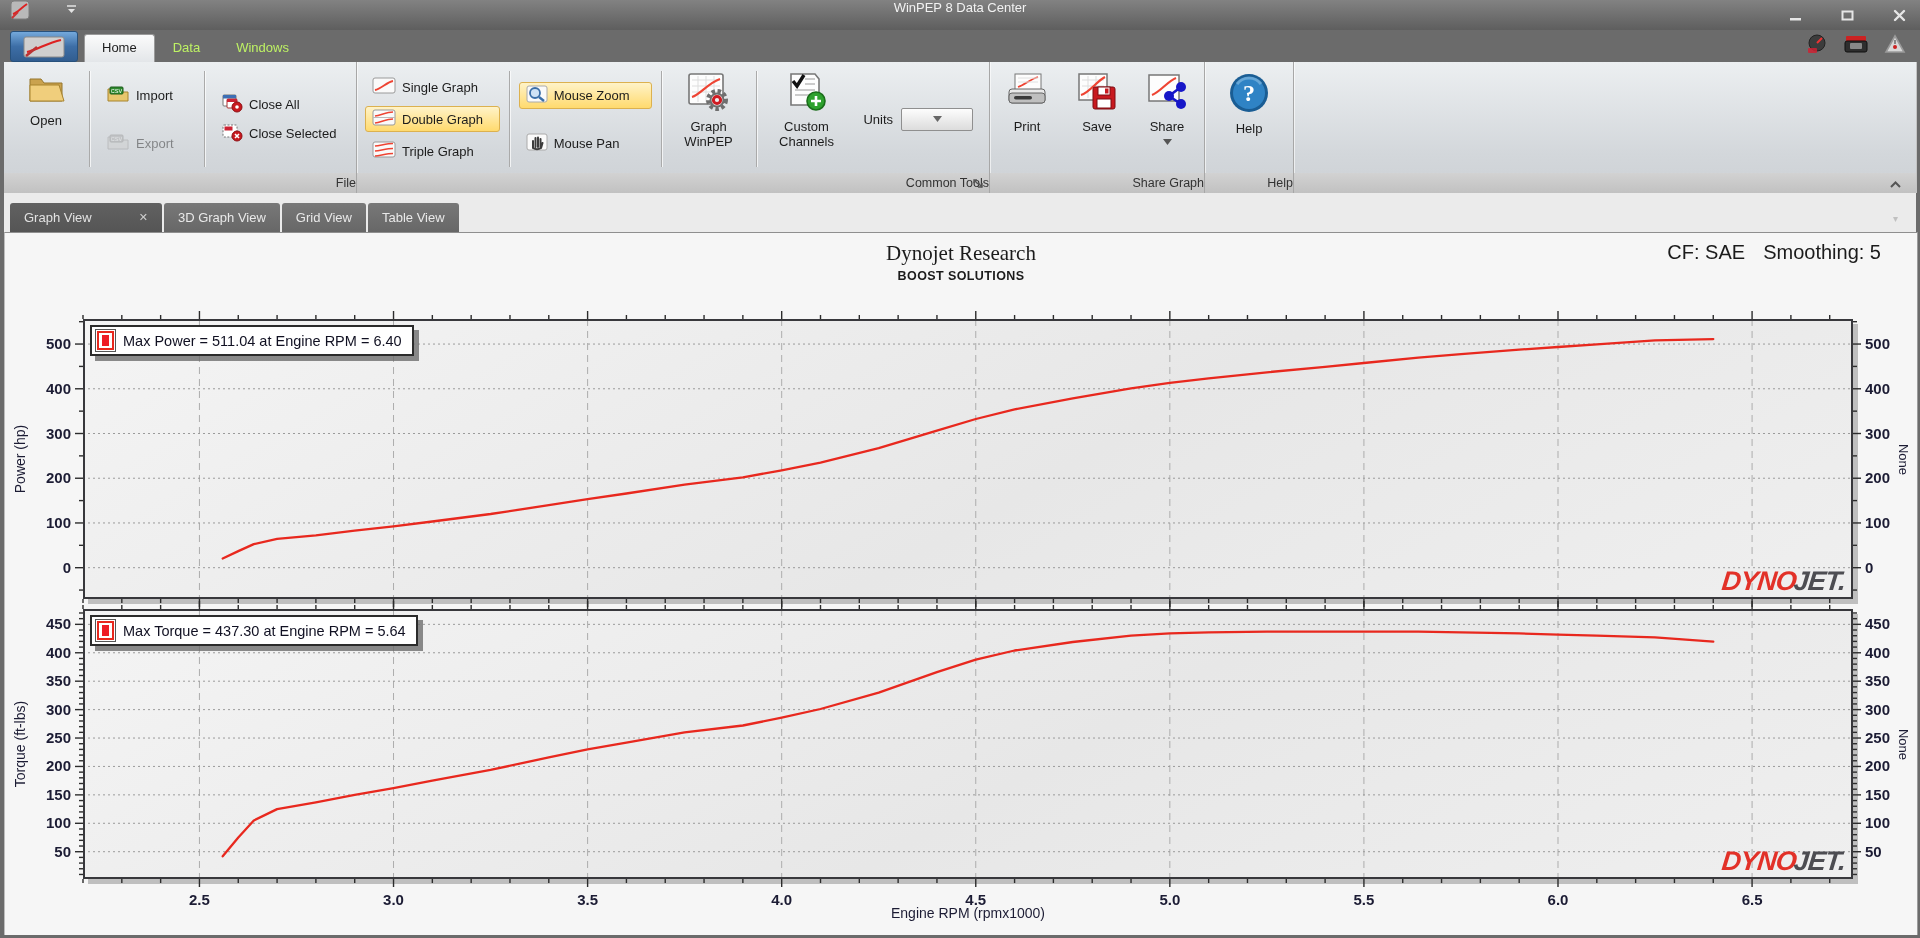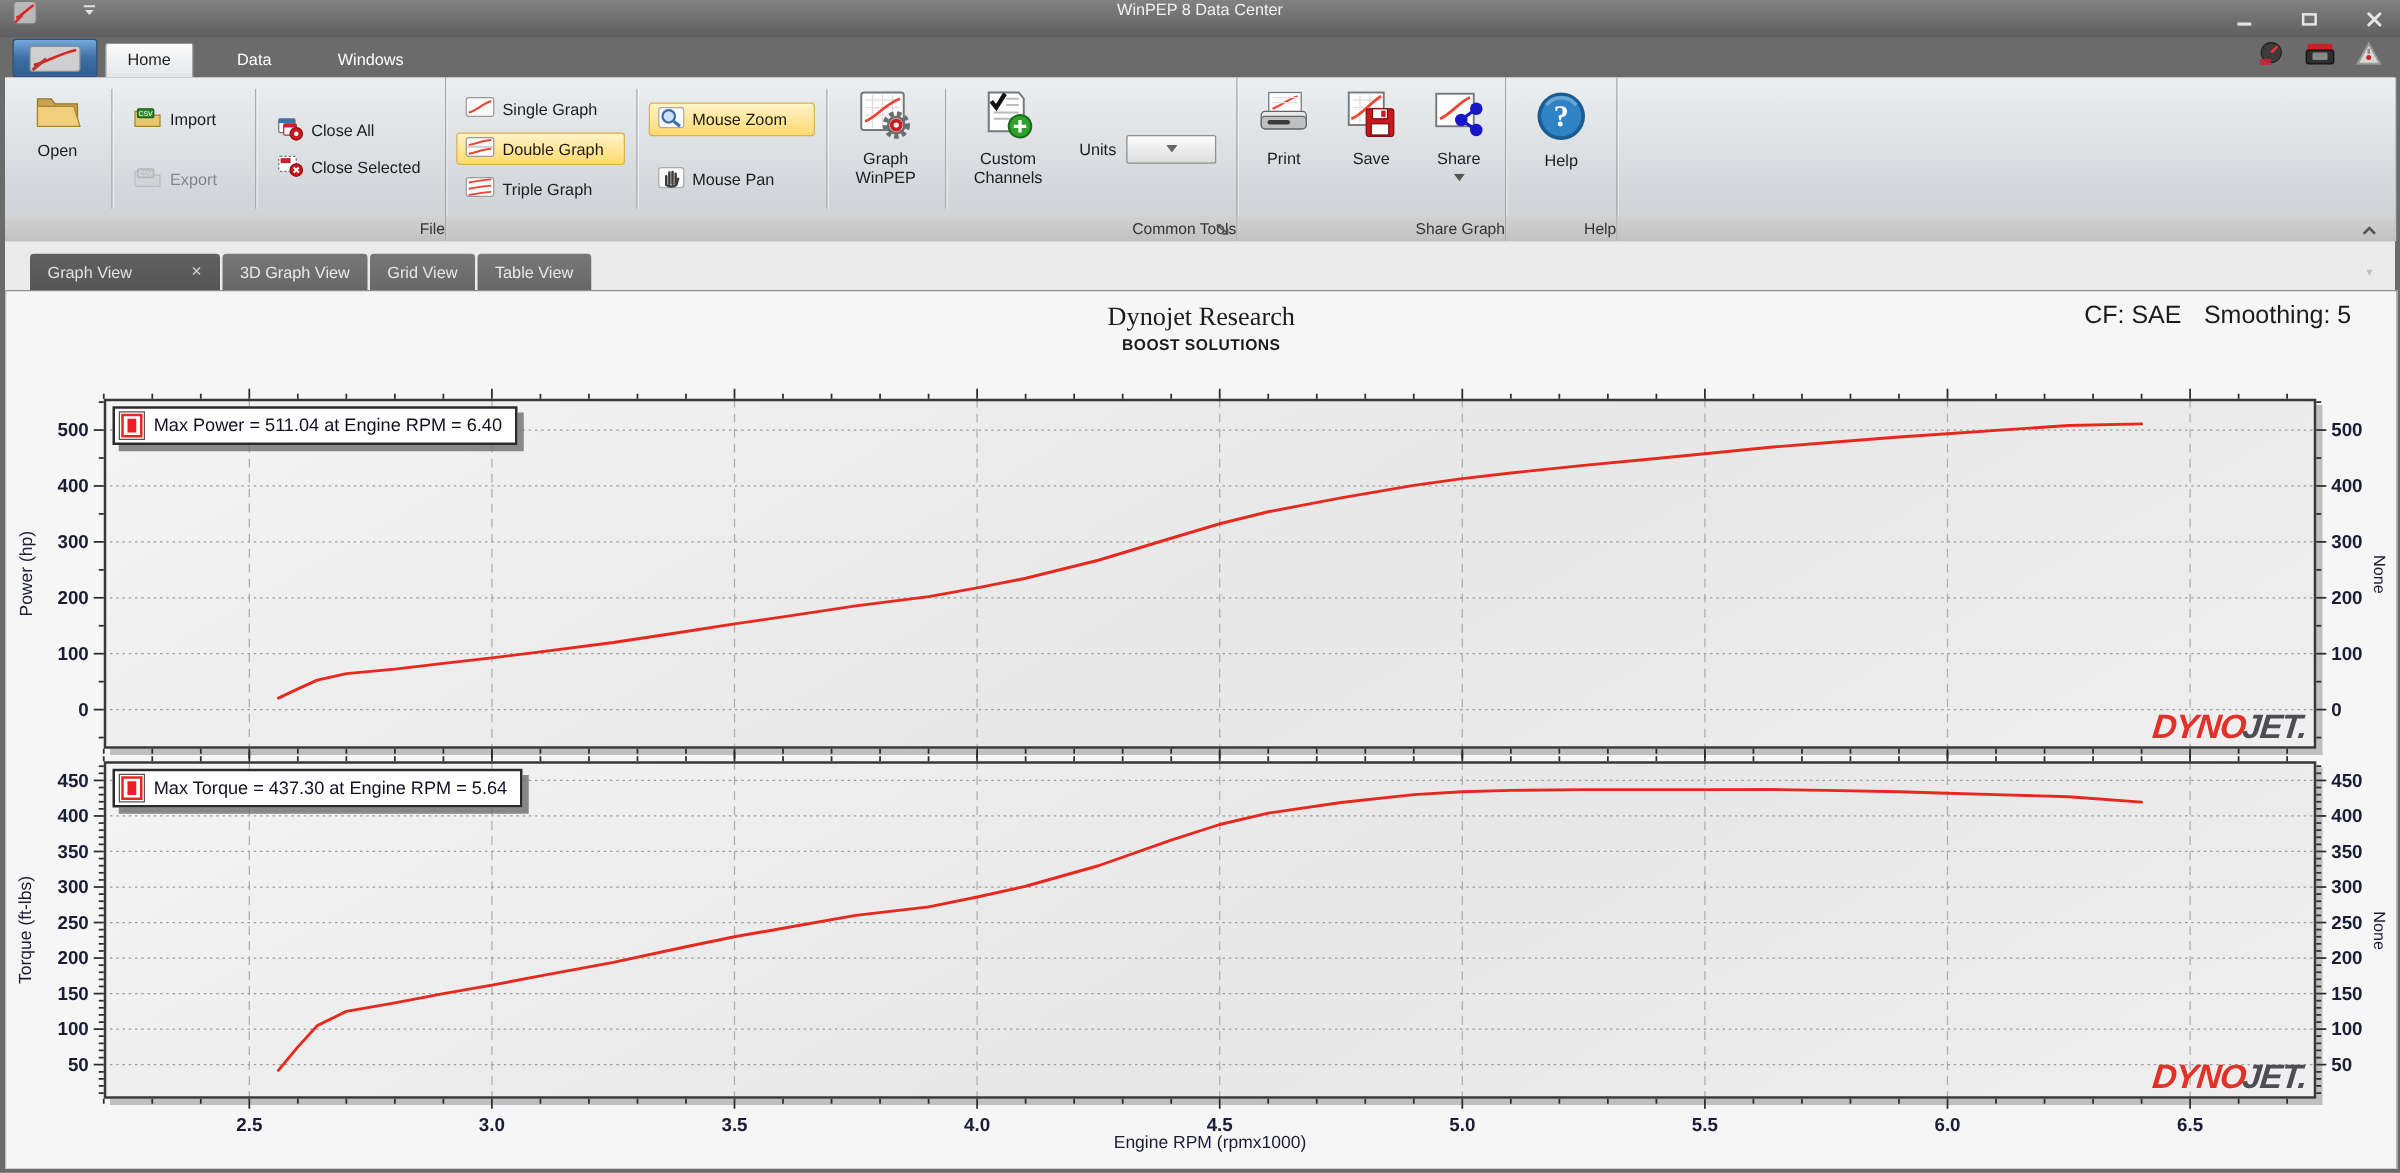--- a/index.html
+++ b/index.html
@@ -11,21 +11,21 @@
   .titlebar .appicon{margin-left:10px;}
   .qat-arrow{margin-left:36px;color:#e3e3e3;}
   .titlebar .title{position:absolute;left:0;right:0;text-align:center;color:#f2f2f2;font-size:13px;}
   .wincontrols{position:absolute;right:8px;top:0;height:30px;display:flex;align-items:center;gap:26px;}
   .wbtn{width:26px;height:18px;display:flex;align-items:center;justify-content:center;cursor:default;}
 
   
   .tabrow{position:absolute;left:0;top:30px;width:1920px;height:32px;background:#6b6b6b;display:flex;align-items:flex-end;}
   .appbtn{width:66px;height:29px;margin:0 6px 0 10px;border-radius:3px;border:1px solid #27517c;
     background:linear-gradient(#74a9dc,#3d6ea6 50%,#315d90);display:flex;align-items:center;justify-content:center;}
-  .rtab{padding:6px 18px 7px 35px;font-size:13px;color:#ffffff;}
+  .rtab{padding:6px 18px 7px 18px;font-size:13px;color:#bef264;}
   .rtab.active{background:linear-gradient(#fbfbfb,#e3e6e9);color:#1e1e1e;border-radius:3px 3px 0 0;
     border:1px solid #9a9a9a;border-bottom:none;padding:5px 17px 7px 17px;}
   .tabrow-right{position:absolute;right:14px;bottom:4px;display:flex;gap:16px;align-items:center;}
 
   
   .ribbon{position:absolute;left:4px;top:62px;width:1912px;height:131px;
     background:linear-gradient(#eceff1,#d3d7db 70%,#cdd1d5);display:flex;border-bottom:1px solid #8c8c8c;}
   .rgroup{display:flex;flex-direction:column;border-right:1px solid #a7a7a7;box-shadow:1px 0 0 rgba(255,255,255,.6);}
   .rgroup-content{flex:1;display:flex;align-items:stretch;padding:5px 6px 2px 6px;gap:4px;}
   .rgroup-label{height:20px;line-height:20px;text-align:right;font-size:12.5px;color:#333;
@@ -354,21 +354,21 @@
       <div class="rgroup-content"></div>
       <div class="rgroup-label">
         <span class="chevron-collapse"><svg width="13" height="9">
               <path d="M2 7 L6.5 2.5 L11 7" stroke="#555" stroke-width="2" fill="none"></path>
             </svg></span>
       </div>
     </div>
   </div>
 
   <div class="tabstrip">
-    <div class="vtab active" style="margin-left:20px;gap:47px;">
+    <div class="vtab active" style="margin-left:6px;gap:47px;">
       <span>Graph View</span>
       <span class="x">✕</span>
     </div>
     <div class="vtab">3D Graph View</div>
     <div class="vtab">Grid View</div>
     <div class="vtab">Table View</div>
     <span class="strip-arrow">▾</span>
   </div>
 
   <div class="content">

